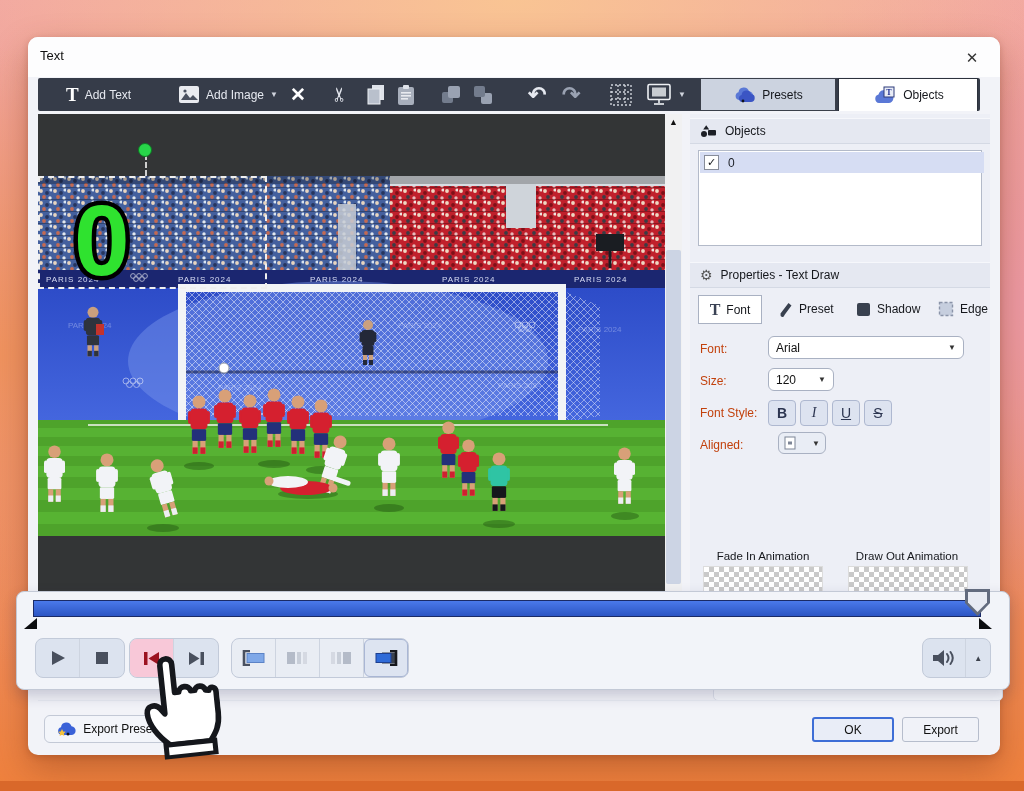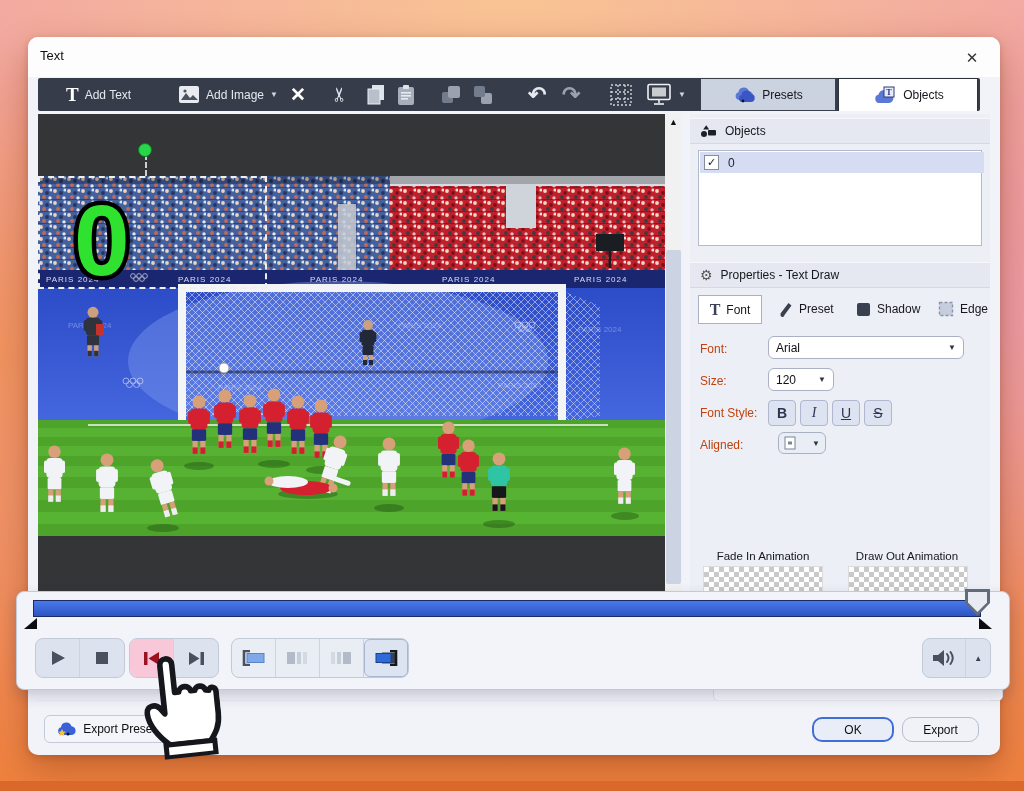--- a/index.html
+++ b/index.html
@@ -58,21 +58,21 @@
   .markR{position:absolute;left:962px;top:26px;width:13px;height:11px;background:#0c0d10;clip-path:polygon(0 0,0 100%,100% 100%);}
   .btngrp{position:absolute;top:46px;height:40px;background:#dce3ef;border:1px solid #c2cad9;border-radius:8px;box-sizing:border-box;display:flex;}
   .pbtn{width:44px;height:38px;display:flex;align-items:center;justify-content:center;border-right:1px solid #cdd4e0;box-sizing:border-box;}
   .pbtn:last-child{border-right:none;}
   .pbtn.pink{background:#f8c8d8;border-radius:7px 0 0 7px;}
   .pbtn.sel{background:#dde4f1;border:1px solid #a9b6d4;border-radius:6px;}
   .grpC{background:#e9edf4;}
   
   .divider{left:38px;top:700px;width:952px;height:1px;background:#dcdfe8;}
   .rstrip{left:713px;top:686px;width:290px;height:15px;background:#f7f9fc;border:1px solid #dde1ea;border-radius:5px;box-sizing:border-box;}
-  .btn{position:absolute;display:flex;align-items:center;justify-content:center;font-size:12px;color:#111;box-sizing:border-box;background:#f0f2f8;border:1px solid #b6bdcc;border-radius:10px;}
+  .btn{position:absolute;display:flex;align-items:center;justify-content:center;font-size:12px;color:#111;box-sizing:border-box;background:#f0f2f8;border:1px solid #b6bdcc;border-radius:3px;}
   .ok{border:2px solid #3e6ed6;background:#e9edf7;}
   .exportbtn{gap:7px;background:#f3f5fa;border:1px solid #c3c9d6;border-radius:6px;}
   .icon{display:inline-block;line-height:0;}
   .hand{z-index:60;}
 </style>
 </head>
 <body>
 
 <div class="stage">
 

